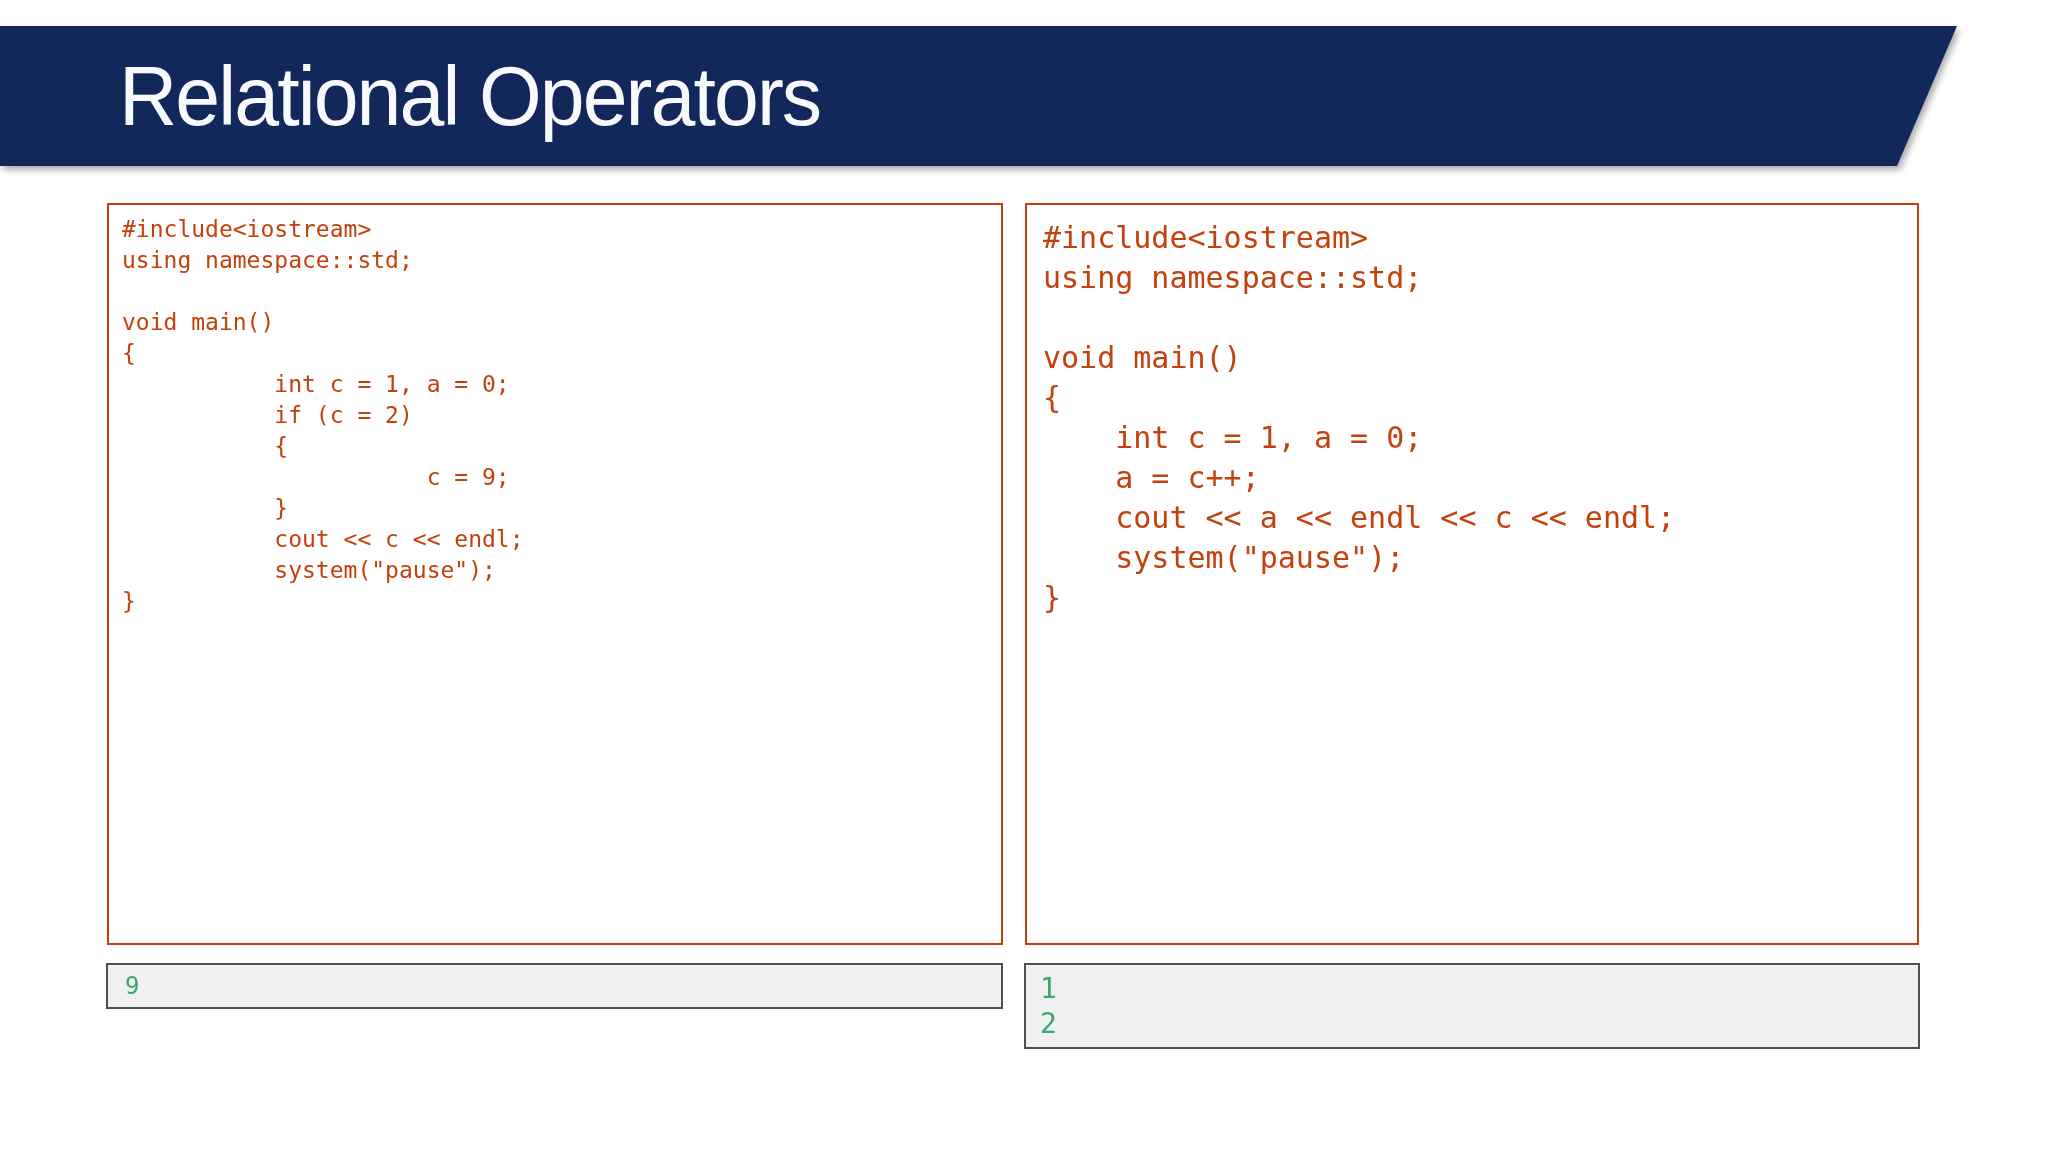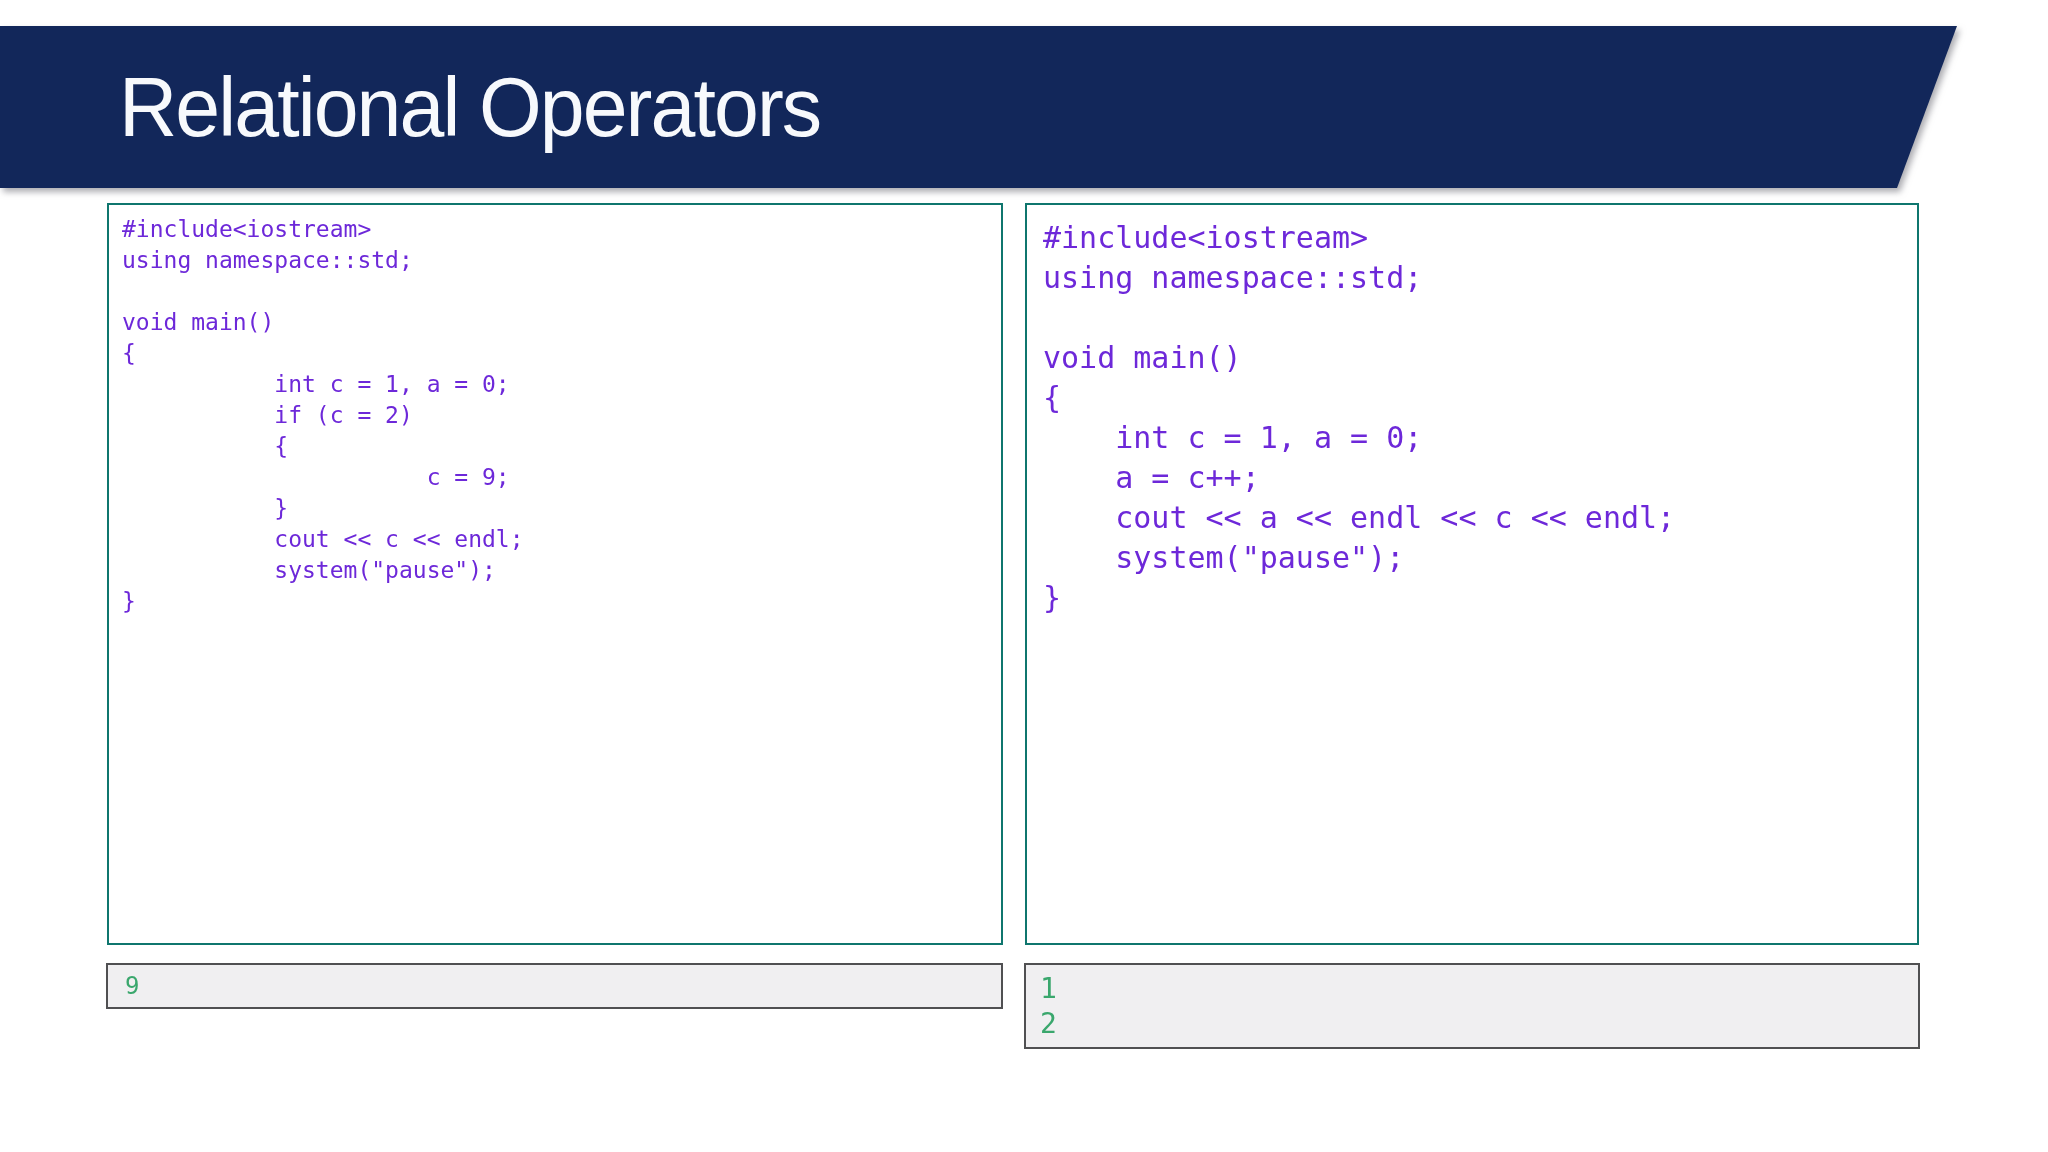--- a/index.html
+++ b/index.html
@@ -15,21 +15,21 @@
     font-family: "Liberation Sans", sans-serif;
   }
   * { box-sizing: border-box; }
 
   
   .banner-wrap {
     position: absolute;
     left: 0;
     top: 26px;
     width: 1957px;
-    height: 162px;
+    height: 140px;
     filter: drop-shadow(3px 4px 3px rgba(105,105,115,0.55));
   }
   .banner {
     width: 100%;
     height: 100%;
     background: #12275a;
     clip-path: polygon(0 0, 100% 0, calc(100% - 60px) 100%, 0 100%);
     display: flex;
     align-items: center;
   }
@@ -43,22 +43,22 @@
     transform: scaleX(0.96);
     transform-origin: 0 50%;
     white-space: nowrap;
   }
 
   
   .code-box {
     position: absolute;
     margin: 0;
     background: #ffffff;
-    border: 2px solid #0f766e;
-    color: #6d28d9;
+    border: 2px solid #c2410c;
+    color: #c2410c;
     font-family: "DejaVu Sans Mono", monospace;
     white-space: pre;
     overflow: hidden;
   }
   .code-left {
     left: 107px;
     top: 203px;
     width: 896px;
     height: 742px;
     font-size: 23px;

